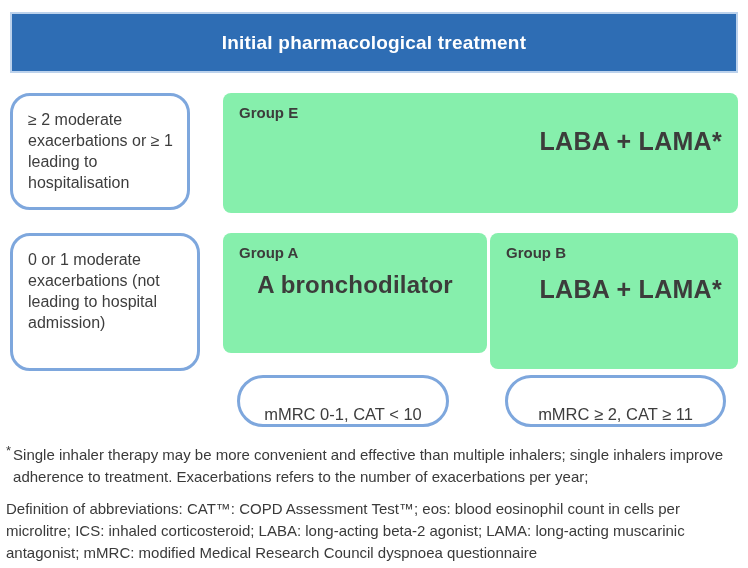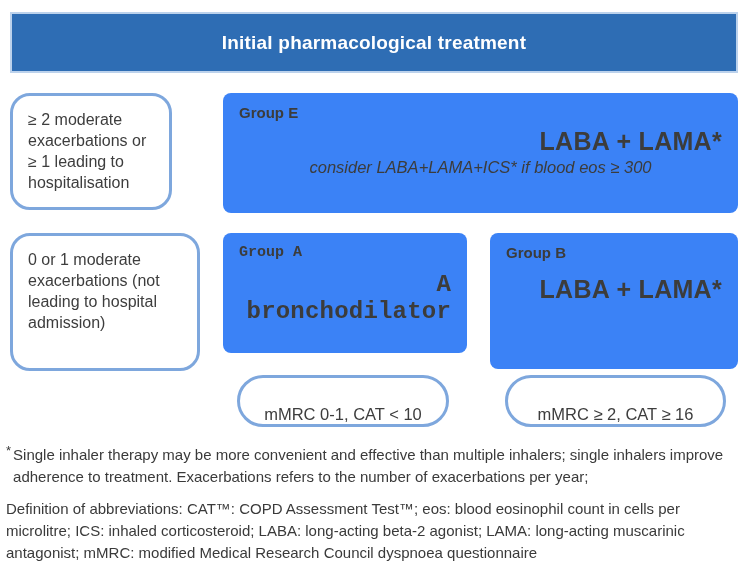--- a/index.html
+++ b/index.html
@@ -15,36 +15,36 @@
     display:flex; align-items:center; justify-content:center;
   }
   .header-title { color:#ffffff; font-weight:bold; font-size:19px; letter-spacing:0.2px; }
 
   
   .criteria-box {
     position:absolute; box-sizing:border-box; background:#ffffff;
     border:3px solid #7EA7DD; border-radius:20px;
     padding:13px 10px 0 15px; font-size:16px; line-height:1.32; color:#3d3d3d;
   }
-  .criteria-high { left:10px; top:93px; width:162px; height:117px; }
+  .criteria-high { left:10px; top:93px; width:180px; height:117px; }
   .criteria-low  { left:10px; top:233px; width:190px; height:138px; }
 
   
   .group-box {
-    position:absolute; box-sizing:border-box; background:#3b82f6;
+    position:absolute; box-sizing:border-box; background:#86efac;
     border-radius:8px; color:#3C3C3B; padding:11px 16px;
   }
   .group-label { font-weight:bold; font-size:15px; }
   .group-e { left:223px; top:93px; width:515px; height:120px; }
-  .group-a { left:223px; top:233px; width:244px; height:120px;font-family:Liberation Mono, monospace; }
+  .group-a { left:223px; top:233px; width:264px; height:120px; }
   .group-b { left:490px; top:233px; width:248px; height:136px; }
   .treatment-main {
     font-weight:bold; font-size:25px; text-align:right; margin-top:6px; letter-spacing:0.3px;
   }
-  .treatment-left { text-align:right; margin-top:10px; font-size:24px; letter-spacing:0.2px; }
+  .treatment-left { text-align:center; margin-top:10px; font-size:24px; letter-spacing:0.2px; }
   .treatment-note { font-style:italic; font-size:16.5px; text-align:center; margin-top:2px; }
   .group-b .treatment-main { margin-top:14px; }
 
   
   .pill {
     position:absolute; box-sizing:border-box; background:#ffffff;
     border:3px solid #7EA7DD; border-radius:27px;
     display:flex; align-items:flex-end; justify-content:center;
     font-size:16.5px; color:#3d3d3d;
   }
@@ -72,21 +72,20 @@
     <span class="header-title">Initial pharmacological treatment</span>
   </div>
 
   <div class="criteria-box criteria-high">
     <span>≥ 2 moderate exacerbations or ≥ 1 leading to hospitalisation</span>
   </div>
 
   <div class="group-box group-e">
     <div class="group-label">Group E</div>
     <div class="treatment-main">LABA + LAMA*</div>
-    <div class="treatment-note">consider LABA+LAMA+ICS* if blood eos ≥ 300</div>
   </div>
 
   <div class="criteria-box criteria-low">
     <span>0 or 1 moderate exacerbations (not leading to hospital admission)</span>
   </div>
 
   <div class="group-box group-a">
     <div class="group-label">Group A</div>
     <div class="treatment-main treatment-left">A bronchodilator</div>
   </div>
@@ -94,21 +93,21 @@
   <div class="group-box group-b">
     <div class="group-label">Group B</div>
     <div class="treatment-main">LABA + LAMA*</div>
   </div>
 
   <div class="pill pill-a">
     <span>mMRC 0-1, CAT &lt; 10</span>
   </div>
 
   <div class="pill pill-b">
-    <span>mMRC ≥ 2, CAT ≥ 16</span>
+    <span>mMRC ≥ 2, CAT ≥ 11</span>
   </div>
 
   <div class="footnote">
     <span class="footnote-star">*</span>
     <span>Single inhaler therapy may be more convenient and effective than multiple inhalers; single inhalers improve adherence to treatment. Exacerbations refers to the number of exacerbations per year;</span>
   </div>
 
   <div class="definitions">
     <span class="definitions-label">Definition of abbreviations:</span><span> CAT™: COPD Assessment Test™; eos: blood eosinophil count in cells per microlitre; ICS: inhaled corticosteroid; LABA: long-acting beta-2 agonist; LAMA: long-acting muscarinic antagonist; mMRC: modified Medical Research Council dyspnoea questionnaire</span>
   </div>

